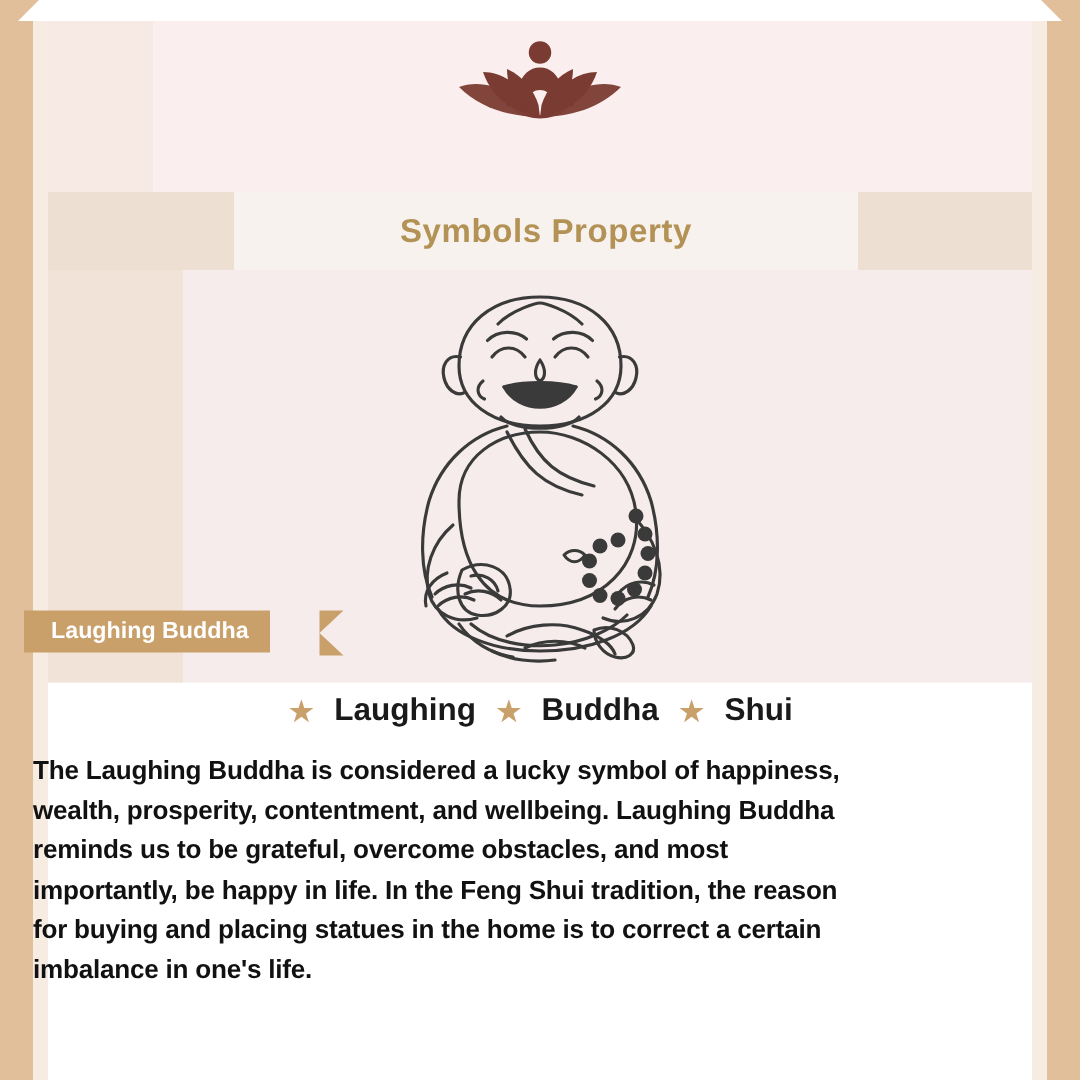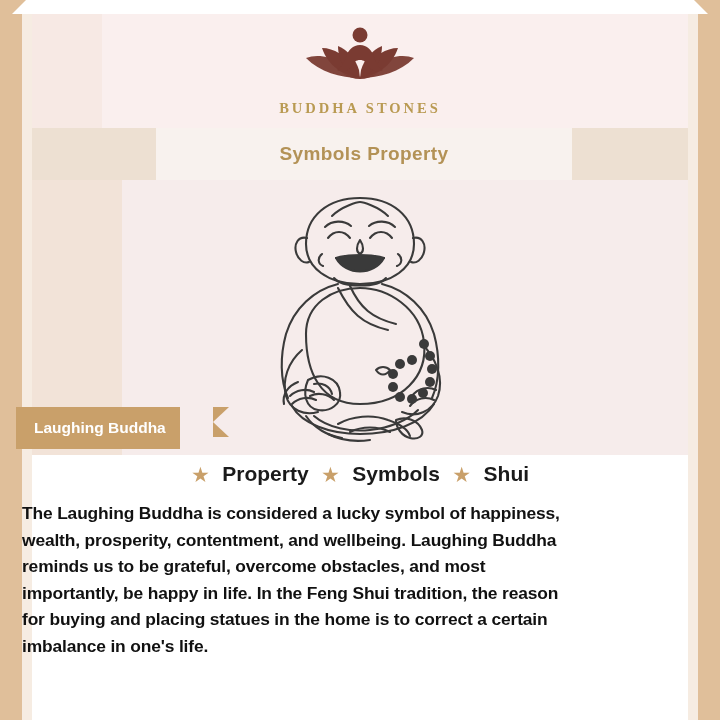--- a/index.html
+++ b/index.html
@@ -137,21 +137,21 @@
   .title-bar-wash-right {
     position: absolute;
     left: 572px;
     top: 128px;
     width: 116px;
     height: 52px;
     background: #ede0d2;
   }
   .title-text {
     font-family: "Liberation Sans", sans-serif;
-    font-size: 19px;
+    font-size: 22px;
     font-weight: bold;
     color: #b39256;
     letter-spacing: 0.4px;
   }
 
   
   .illus-panel {
     position: absolute;
     left: 32px;
     top: 180px;
@@ -173,21 +173,21 @@
     top: 184px;
     width: 300px;
     height: 268px;
   }
 
   
   .ribbon {
     position: absolute;
     left: 16px;
     top: 407px;
-    height: 42px;
+    height: 28px;
     display: flex;
     align-items: center;
     background: #c9a06a;
     padding: 0 14px 0 18px;
     z-index: 5;
   }
   .ribbon-label {
     font-size: 15.5px;
     font-weight: bold;
     color: #ffffff;
@@ -271,21 +271,20 @@
           <path d="M78 60 C90 56 100 44 100 28 C90 32 82 42 79 52 Z"></path>
 
           <circle cx="78" cy="17" r="7.5"></circle>
 
           <path d="M78 27 C71 27 66 32 64 39 C62 45 60 49 55 52 C60 55 67 53 70 48 C72 44 74 42 78 42 C82 42 84 44 86 48 C89 53 96 55 101 52 C96 49 94 45 92 39 C90 32 85 27 78 27 Z"></path>
 
           <path d="M60 55 C66 59 72 61 78 61 C84 61 90 59 96 55 C90 58 84 59 78 59 C72 59 66 58 60 55 Z"></path>
         </g>
       </svg>
     </span>
-    <div class="brand-name">BUDDHA STONES</div>
   </div>
 
   <div class="title-bar-wash"></div>
   <div class="title-bar-wash-right"></div>
   <div class="title-bar">
     <span class="title-text">Symbols Property</span>
   </div>
 
   <div class="illus-panel"></div>
   <div class="illus-panel-left"></div>
@@ -371,22 +370,22 @@
     </svg>
   </div>
 
   <div class="ribbon">
     <span class="ribbon-label">Laughing Buddha</span>
   </div>
   <div class="ribbon-tail"></div>
 
   <div class="keywords">
     <span class="kw-star">★</span>
-    <span class="kw-word">Property</span>
+    <span class="kw-word">Laughing</span>
     <span class="kw-star">★</span>
-    <span class="kw-word">Symbols</span>
+    <span class="kw-word">Buddha</span>
     <span class="kw-star">★</span>
     <span class="kw-word">Shui</span>
   </div>
 
   <div class="body-text">The Laughing Buddha is considered a lucky symbol of happiness, wealth, prosperity, contentment, and wellbeing. Laughing Buddha reminds us to be grateful, overcome obstacles, and most importantly, be happy in life. In the Feng Shui tradition, the reason for buying and placing statues in the home is to correct a certain imbalance in one's life.</div>
 
 </div>
 
 </body></html>

